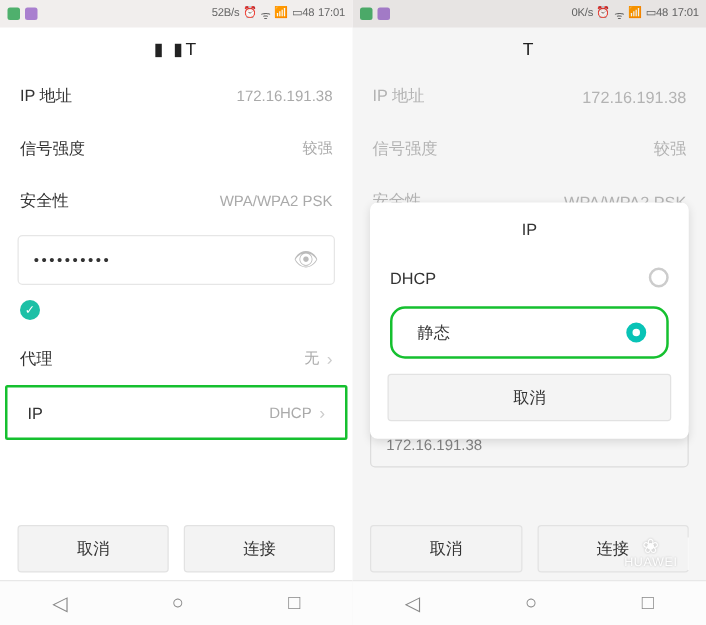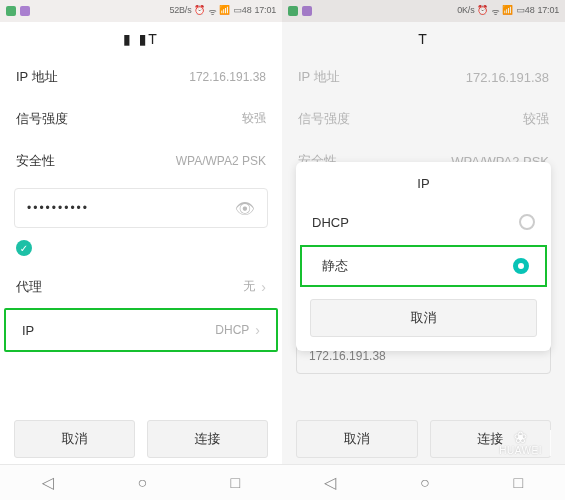--- a/index.html
+++ b/index.html
@@ -34,21 +34,21 @@
   .btn { flex: 1; height: 38px; background: #f3f3f3; border: 1px solid #e2e2e2; border-radius: 3px; display: flex; align-items: center; justify-content: center; font-size: 13px; color: #333; }
 
   .nav-bar { position: absolute; bottom: 0; left: 0; right: 0; height: 36px; border-top: 1px solid #e8e8e8; display: flex; align-items: center; justify-content: space-around; background: #fcfcfc; }
   .nav-ico { color: #888; }
 
   
   .dim { position: absolute; inset: 0; background: rgba(0,0,0,0.04); }
   .modal { position: absolute; top: 162px; left: 14px; right: 14px; background: #fff; border-radius: 6px; padding: 0 0 14px 0; box-shadow: 0 2px 8px rgba(0,0,0,0.12); }
   .modal-title { text-align: center; font-size: 13px; color: #333; padding: 14px 0 10px 0; }
   .modal-row { display: flex; align-items: center; justify-content: space-between; padding: 0 16px; height: 42px; font-size: 13px; color: #333; }
-  .modal-row.sel { border: 2px solid #15c02f; border-radius: 0; margin: 2px 4px; padding-left: 20px; }
+  .modal-row.sel { border: 2px solid #15c02f; border-radius: 12px; margin: 2px 16px; padding-left: 20px; }
   .radio { width: 16px; height: 16px; border-radius: 50%; border: 2px solid #ccc; }
   .radio.on { border: 5px solid #08c3b6; }
   .modal-cancel { margin: 12px 14px 0 14px; height: 38px; background: #f4f4f4; border: 1px solid #e2e2e2; border-radius: 3px; display: flex; align-items: center; justify-content: center; font-size: 13px; color: #333; }
 
   .bg-under { position: absolute; top: 56px; left: 0; right: 0; color: #bbb; font-size: 13px; }
   .bg-row { display: flex; justify-content: space-between; padding: 0 16px; height: 42px; align-items: center; }
   .bg-field { margin: 6px 14px; border: 1px solid #e6e6e6; border-radius: 4px; height: 36px; display: flex; align-items: center; padding: 0 12px; font-size: 12px; color: #888; }
 
   .watermark { position: absolute; right: 14px; bottom: 44px; display: flex; align-items: center; gap: 8px; color: #fff; font-size: 13px; opacity: 0.9; text-shadow: 0 0 2px rgba(0,0,0,0.3); }
   .wlogo { font-size: 10px; letter-spacing: 0.5px; border-right: 1px solid #fff; padding-right: 8px; line-height: 1; }

